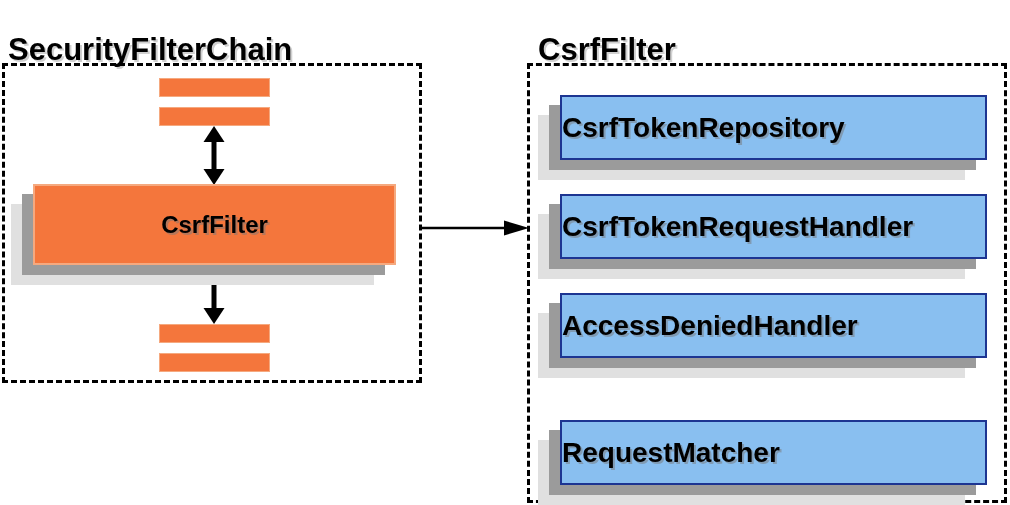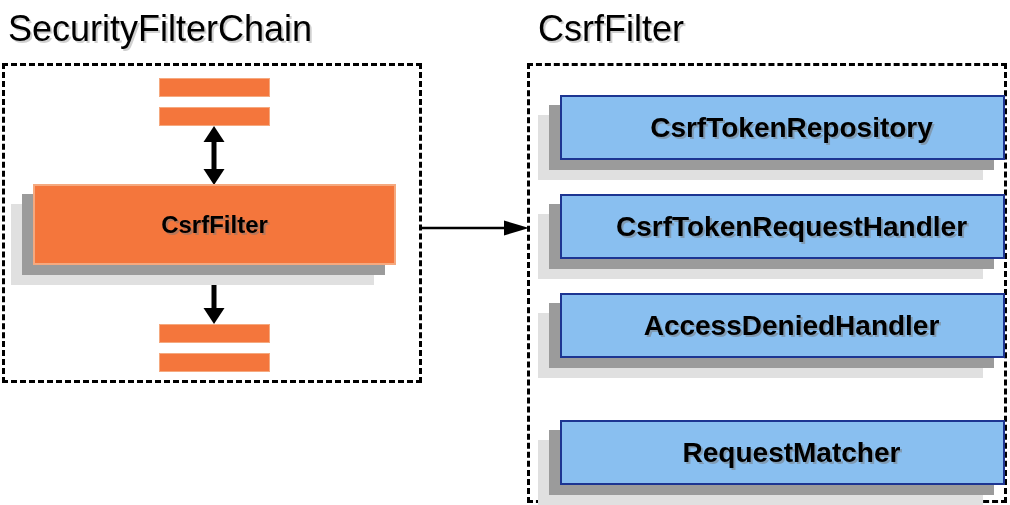--- a/index.html
+++ b/index.html
@@ -10,26 +10,27 @@
   }
   .stage {
     position: relative;
     width: 1010px;
     height: 505px;
     background: #ffffff;
     overflow: hidden;
   }
   .title {
     position: absolute;
-    font-weight: normal;
-    font-size: 36px;
+    font-weight: bold;
+    font-size: 31px;
     color: #000;
     letter-spacing: 0px;
     text-shadow: 2px 2px 0 rgba(150,150,150,0.45);
     white-space: nowrap;
+    margin-top: 24px;
   }
   .title-left  { left: 8px;  top: 8px; }
   .title-right { left: 538px; top: 8px; }
 
   .dashed-panel {
     position: absolute;
     border: 3px dashed var(--dashed-border, #000);
     background: transparent;
   }
   .panel-left  { left: 2px;   top: 63px; width: 414px; height: 314px; }
@@ -72,22 +73,20 @@
     position: absolute;
     left: 560px;
     width: 423px;
     height: 61px;
     background: var(--blue-fill, #89bff0);
     border: 2px solid var(--blue-border, #1d3592);
     box-shadow: -11px 10px 0 0 var(--shadow-dark, #9b9b9b),
                 -22px 20px 0 0 var(--shadow-light, #e0e0e0);
     display: flex;
     align-items: center;
-    justify-content: center;
-    padding-left: 18px;
   }
   .comp1 { top: 95px; }
   .comp2 { top: 194px; }
   .comp3 { top: 293px; }
   .comp4 { top: 392px; margin-top: 28px; }
   .component-box .label {
     font-weight: bold;
     font-size: 28px;
     color: #000;
     text-shadow: 2px 2px 0 rgba(120,120,120,0.5);

